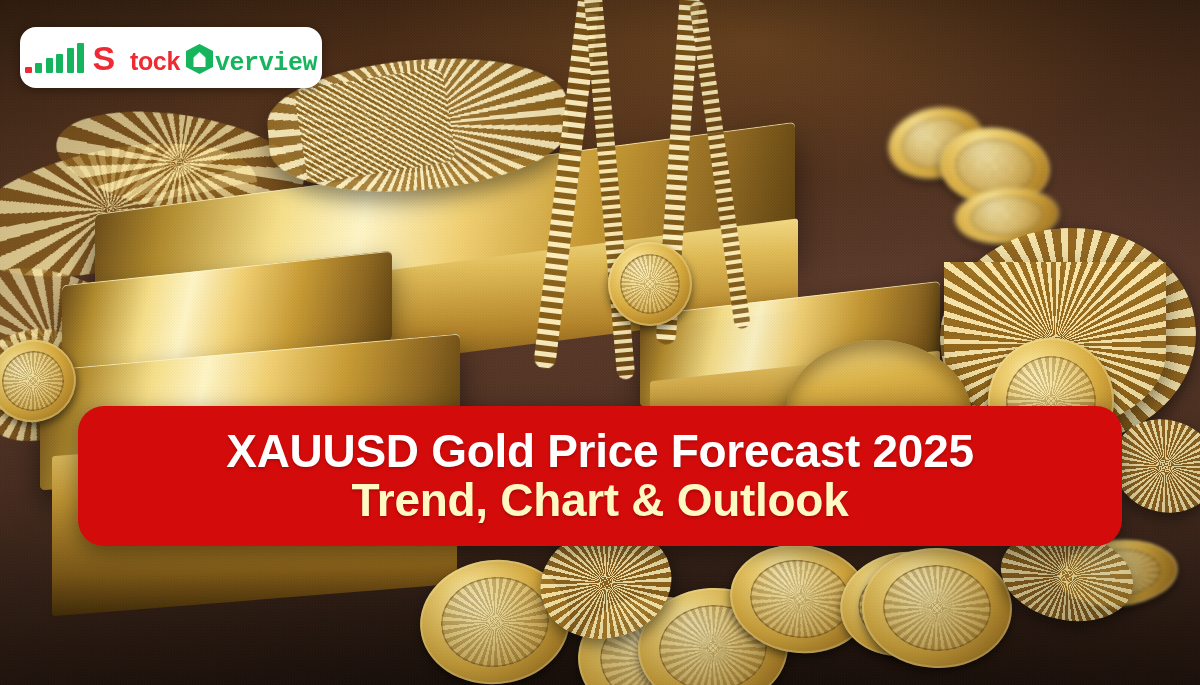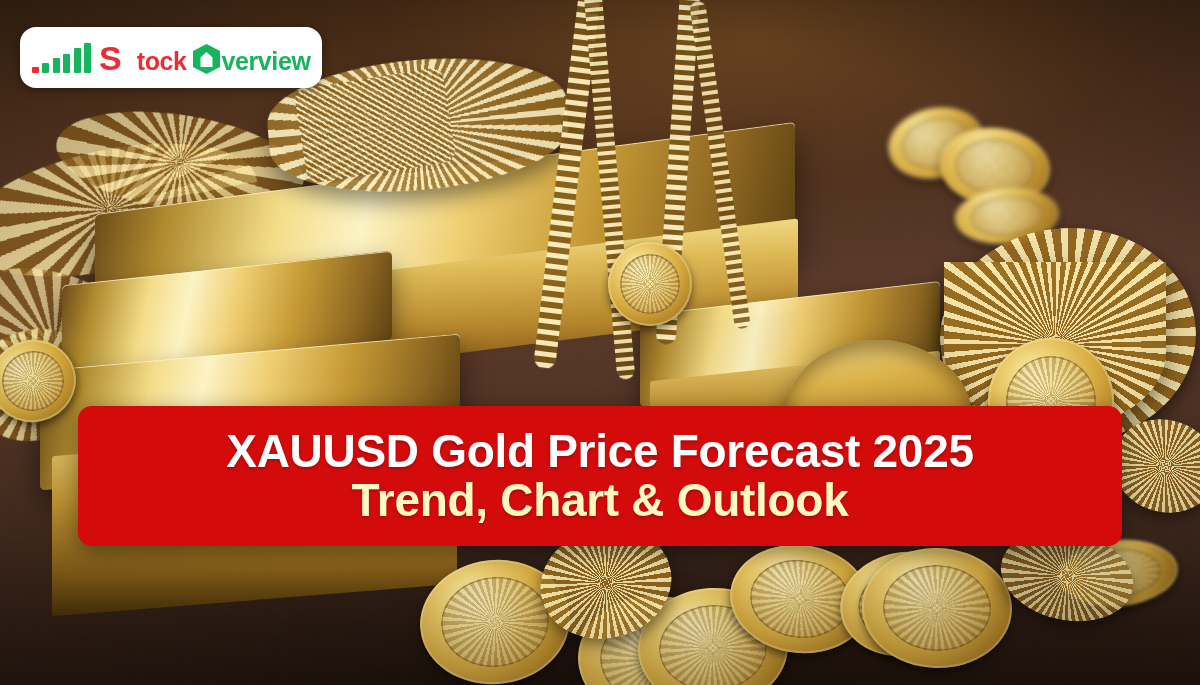--- a/index.html
+++ b/index.html
@@ -157,21 +157,21 @@
   }
   .wm-o-hex svg { display: block; width: 100%; height: 100%; }
 
   
   #title-banner {
     position: absolute;
     left: 78px;
     top: 406px;
     width: 1044px;
     height: 140px;
-    border-radius: 14px;
+    border-radius: 26px;
     display: flex;
     flex-direction: column;
     align-items: center;
     justify-content: center;
     z-index: 30;
     box-shadow: 0 6px 22px rgba(0,0,0,.40);
   }
   .title-line {
     color: #ffffff;
     font-weight: 700;
@@ -325,21 +325,21 @@
       </span>
     <span class="logo-wordmark">
       <span class="wm-s" style="color: rgb(238, 43, 51);">S</span>
       <span class="wm-tock" style="color: rgb(238, 43, 51); padding-left: 16px;">tock</span>
       <span class="wm-o-hex">
         <svg viewBox="0 0 27 30" aria-hidden="true">
           <polygon points="13.5,0 27,7 27,23 13.5,30 0,23 0,7" fill="#17B45E"></polygon>
           <polygon points="13.5,8 19.5,13.5 19.5,23 7.5,23 7.5,13.5" fill="#ffffff"></polygon>
         </svg>
       </span>
-      <span class="wm-verview" style="color: rgb(23, 180, 94);">verview</span>
+      <span class="wm-verview" style="color: rgb(23, 180, 94); font-family: Liberation Mono, monospace;">verview</span>
     </span>
   </div>
 
   <div id="title-banner" style="background: rgb(212, 11, 11);">
     <div class="title-line" style="color: rgb(255, 255, 255);">XAUUSD Gold Price Forecast 2025</div>
     <div class="title-line" style="color: #fef9c3;">Trend, Chart &amp; Outlook</div>
   </div>
 
 </div>
 

